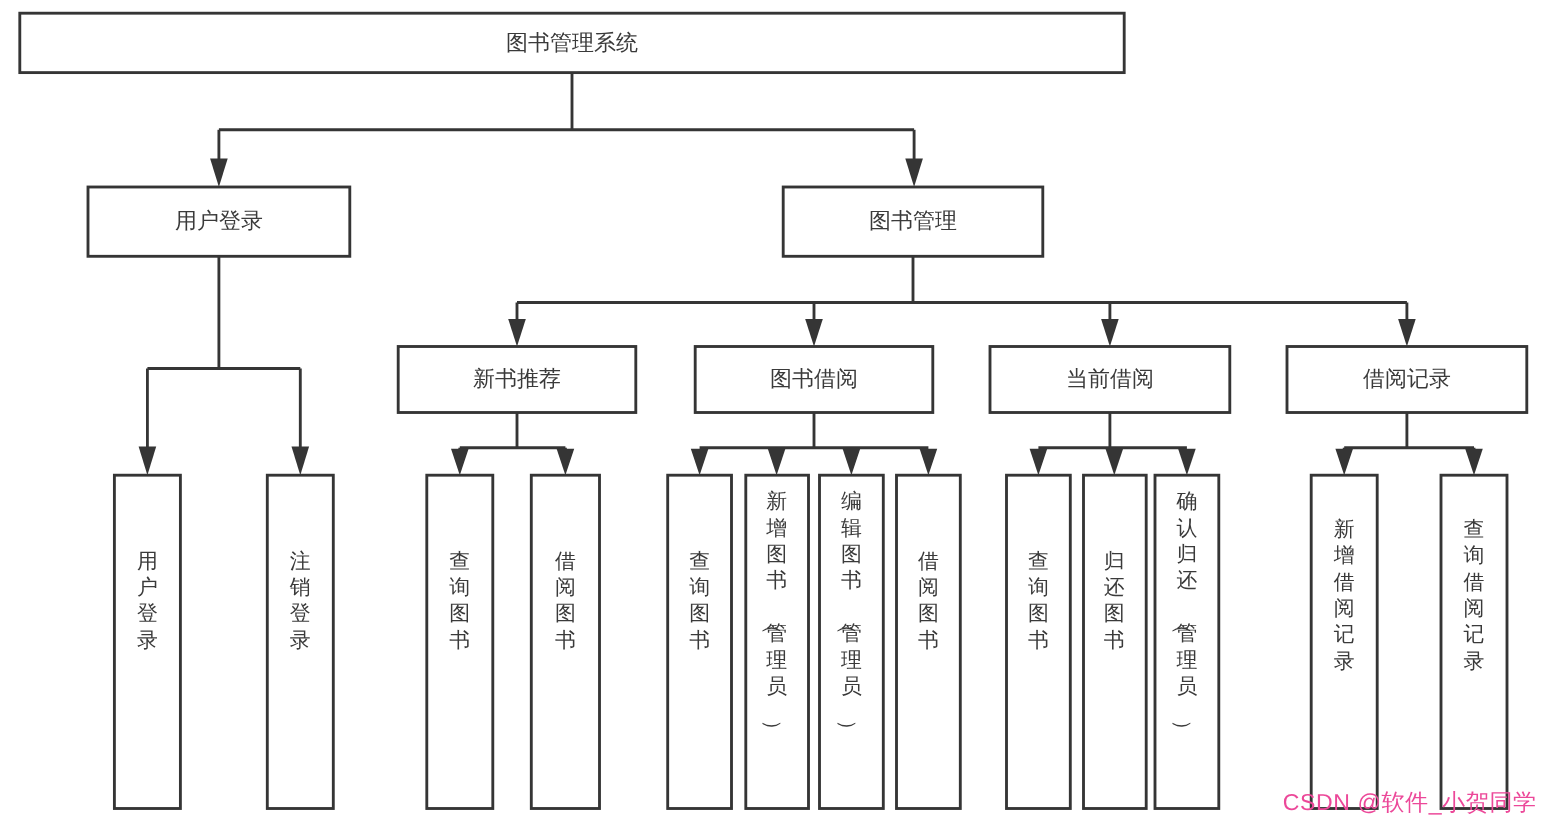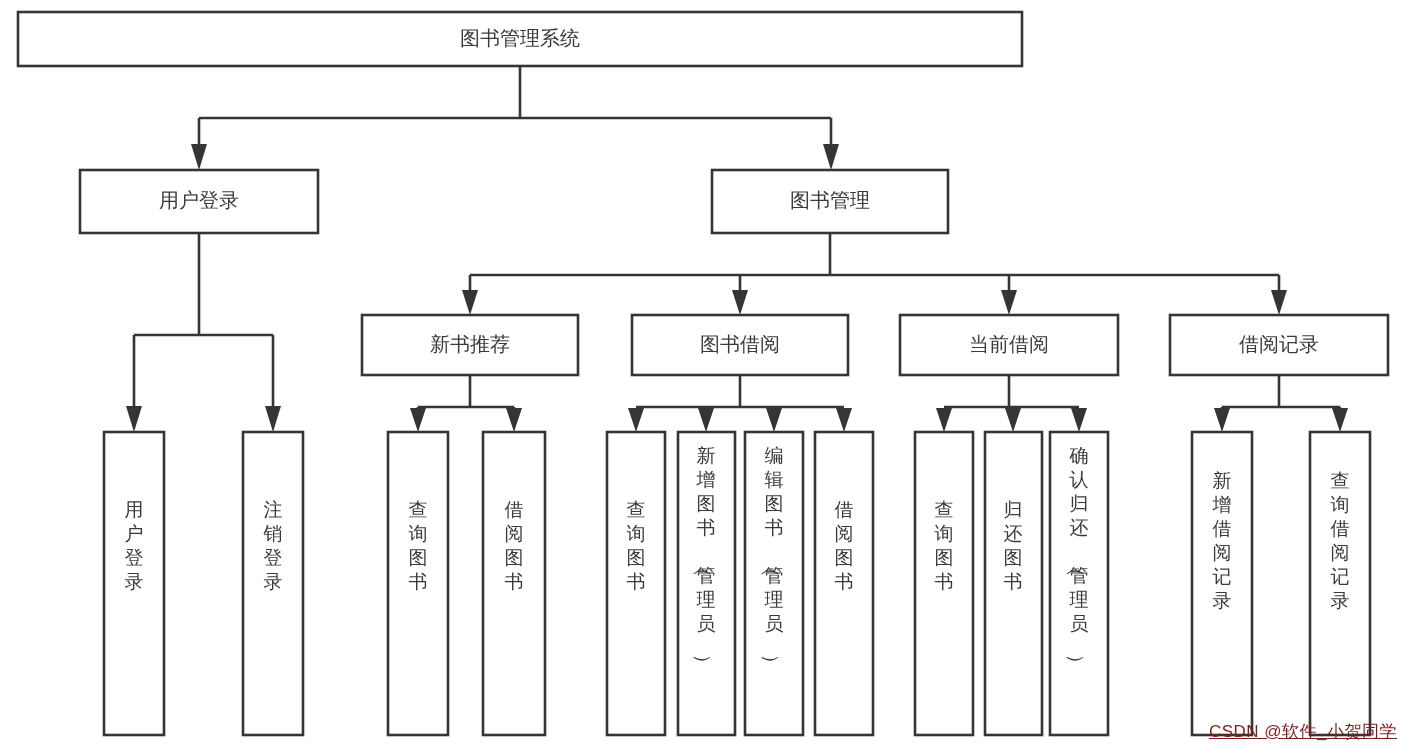--- a/index.html
+++ b/index.html
@@ -53,26 +53,25 @@
     font-family: "Liberation Sans", "DejaVu Sans", sans-serif;
     font-size: 19px;
     fill: #3a3a3a;
     text-anchor: middle;
   }
   .watermark-text {
     position: absolute;
     right: 8px;
     bottom: 4px;
     font-family: "Liberation Sans", "DejaVu Sans", sans-serif;
-    font-size: 17px;
-    color: #7f1d1d;
+    font-size: 21px;
+    color: #ec4899;
     white-space: nowrap;
     letter-spacing: 0.5px;
     user-select: none;
-    text-decoration: underline;
   }
 </style>
 </head>
 <body>
 
 <div id="diagram-root">
 
   <svg class="diagram-canvas" viewBox="0 0 1405 747">
 
     <g>

